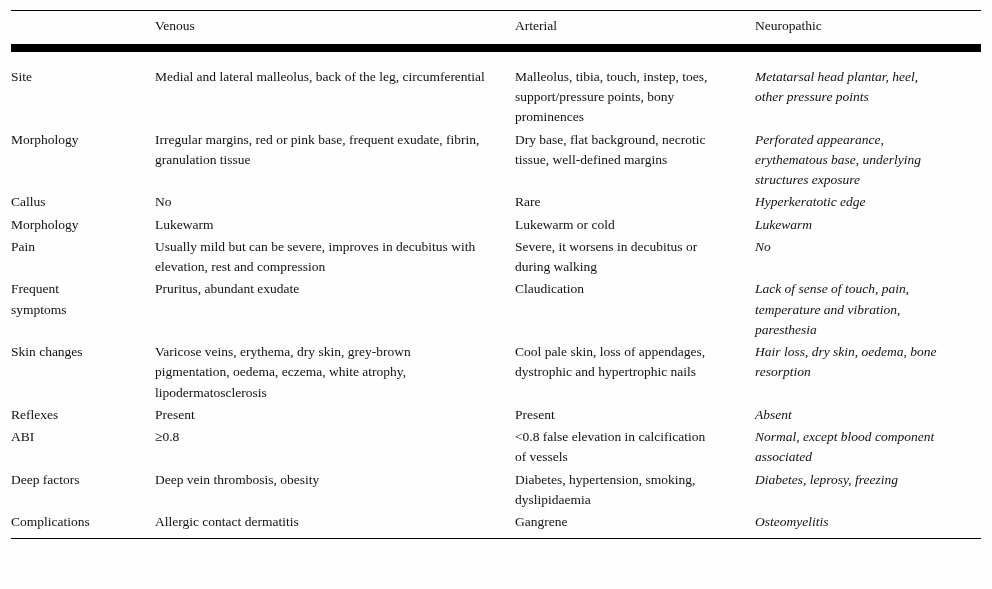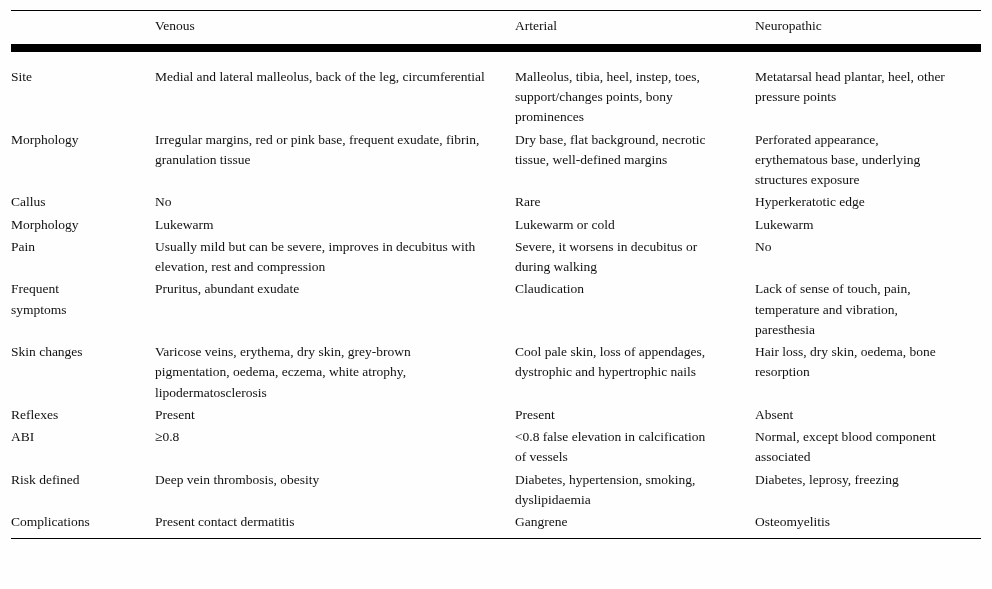--- a/index.html
+++ b/index.html
@@ -38,21 +38,21 @@
   }
   td {
     font-size: 13.5px;
     line-height: 1.5;
     vertical-align: top;
     padding: 1px 30px 1px 0;
   }
   td:nth-child(1) { padding-right: 46px; }
   td:nth-child(2) { padding-right: 30px; }
   td:nth-child(3) { padding-right: 38px; }
-  td:nth-child(4) { padding-right: 36px; }
+  td:nth-child(4) { padding-right: 36px; font-style: italic; }
   tbody tr:first-child td { padding-top: 15px; }
   tbody tr:last-child td { padding-bottom: 6px; margin-left: 45px; }
 </style>
 </head>
 <body>
 
 <div class="page">
   <div class="table-wrap">
     <table>
       <colgroup>
@@ -66,21 +66,21 @@
           <th></th>
           <th>Venous</th>
           <th>Arterial</th>
           <th>Neuropathic</th>
         </tr>
       </thead>
       <tbody id="table-body">
           <tr>
             <td>Site</td>
             <td>Medial and lateral malleolus, back of the leg, circumferential</td>
-            <td>Malleolus, tibia, heel, instep, toes, support/changes points, bony prominences</td>
+            <td>Malleolus, tibia, touch, instep, toes, support/pressure points, bony prominences</td>
             <td>Metatarsal head plantar, heel, other pressure points</td>
           </tr>
           <tr>
             <td>Morphology</td>
             <td>Irregular margins, red or pink base, frequent exudate, fibrin, granulation tissue</td>
             <td>Dry base, flat background, necrotic tissue, well-defined margins</td>
             <td>Perforated appearance, erythematous base, underlying structures exposure</td>
           </tr>
           <tr>
             <td>Callus</td>
@@ -118,27 +118,27 @@
             <td>Present</td>
             <td>Absent</td>
           </tr>
           <tr>
             <td>ABI</td>
             <td>≥0.8</td>
             <td>&lt;0.8 false elevation in calcification of vessels</td>
             <td>Normal, except blood component associated</td>
           </tr>
           <tr>
-            <td>Risk defined</td>
+            <td>Deep factors</td>
             <td>Deep vein thrombosis, obesity</td>
             <td>Diabetes, hypertension, smoking, dyslipidaemia</td>
             <td>Diabetes, leprosy, freezing</td>
           </tr>
           <tr>
             <td>Complications</td>
-            <td>Present contact dermatitis</td>
+            <td>Allergic contact dermatitis</td>
             <td>Gangrene</td>
             <td>Osteomyelitis</td>
           </tr>
         </tbody>
     </table>
   </div>
 </div>
 
 </body></html>

